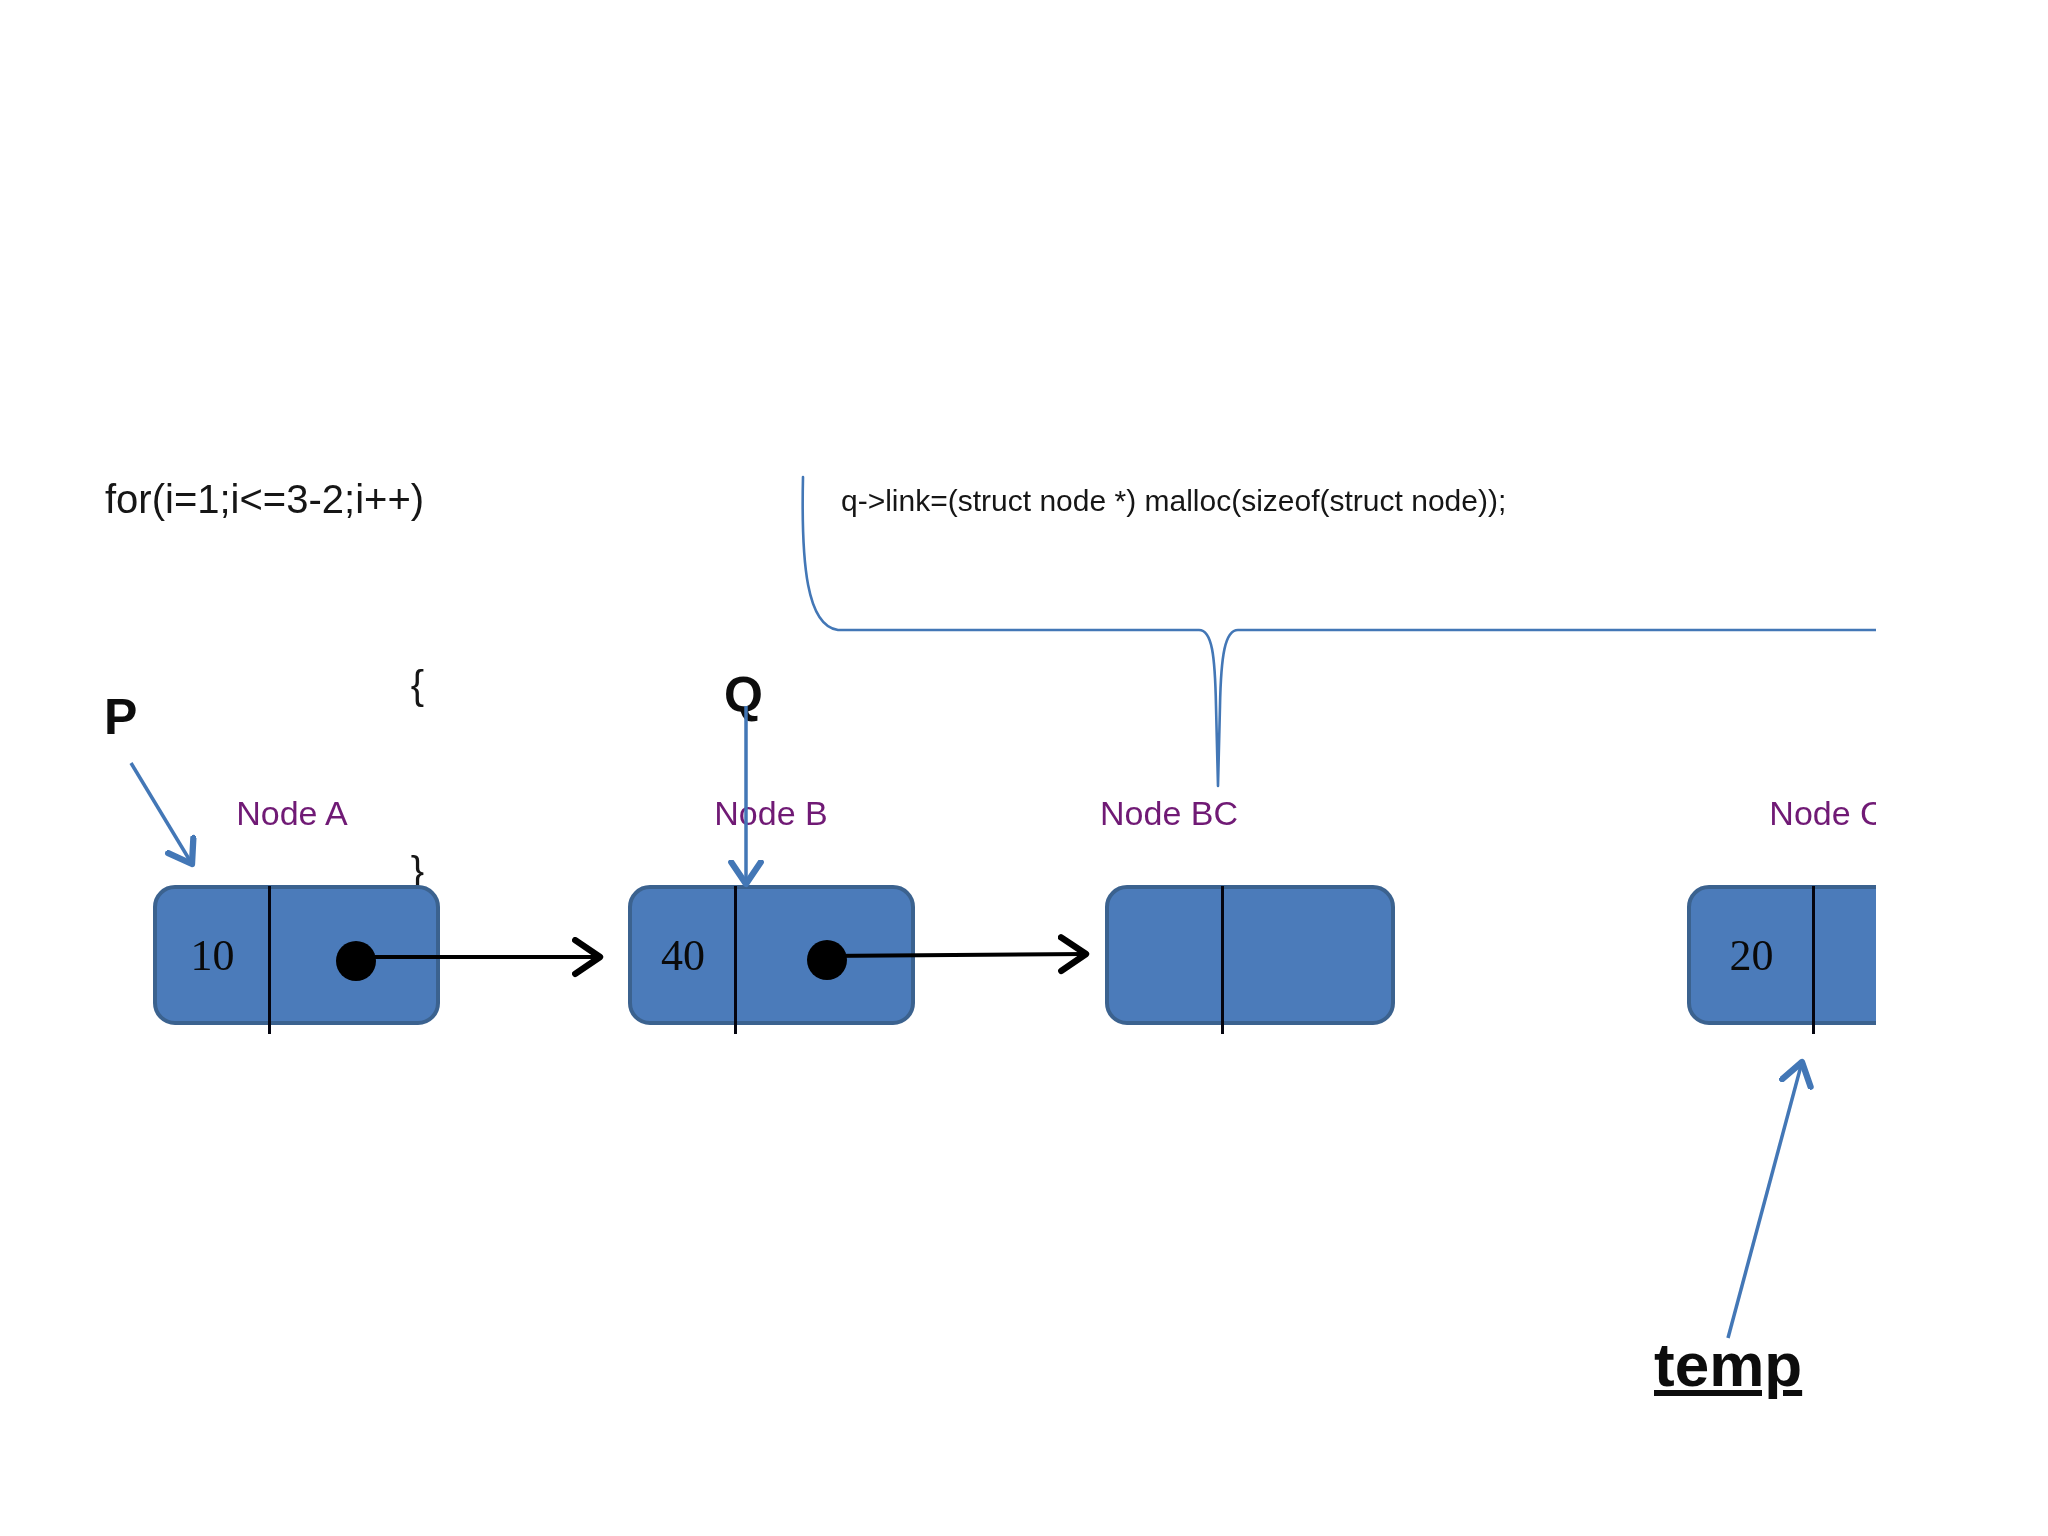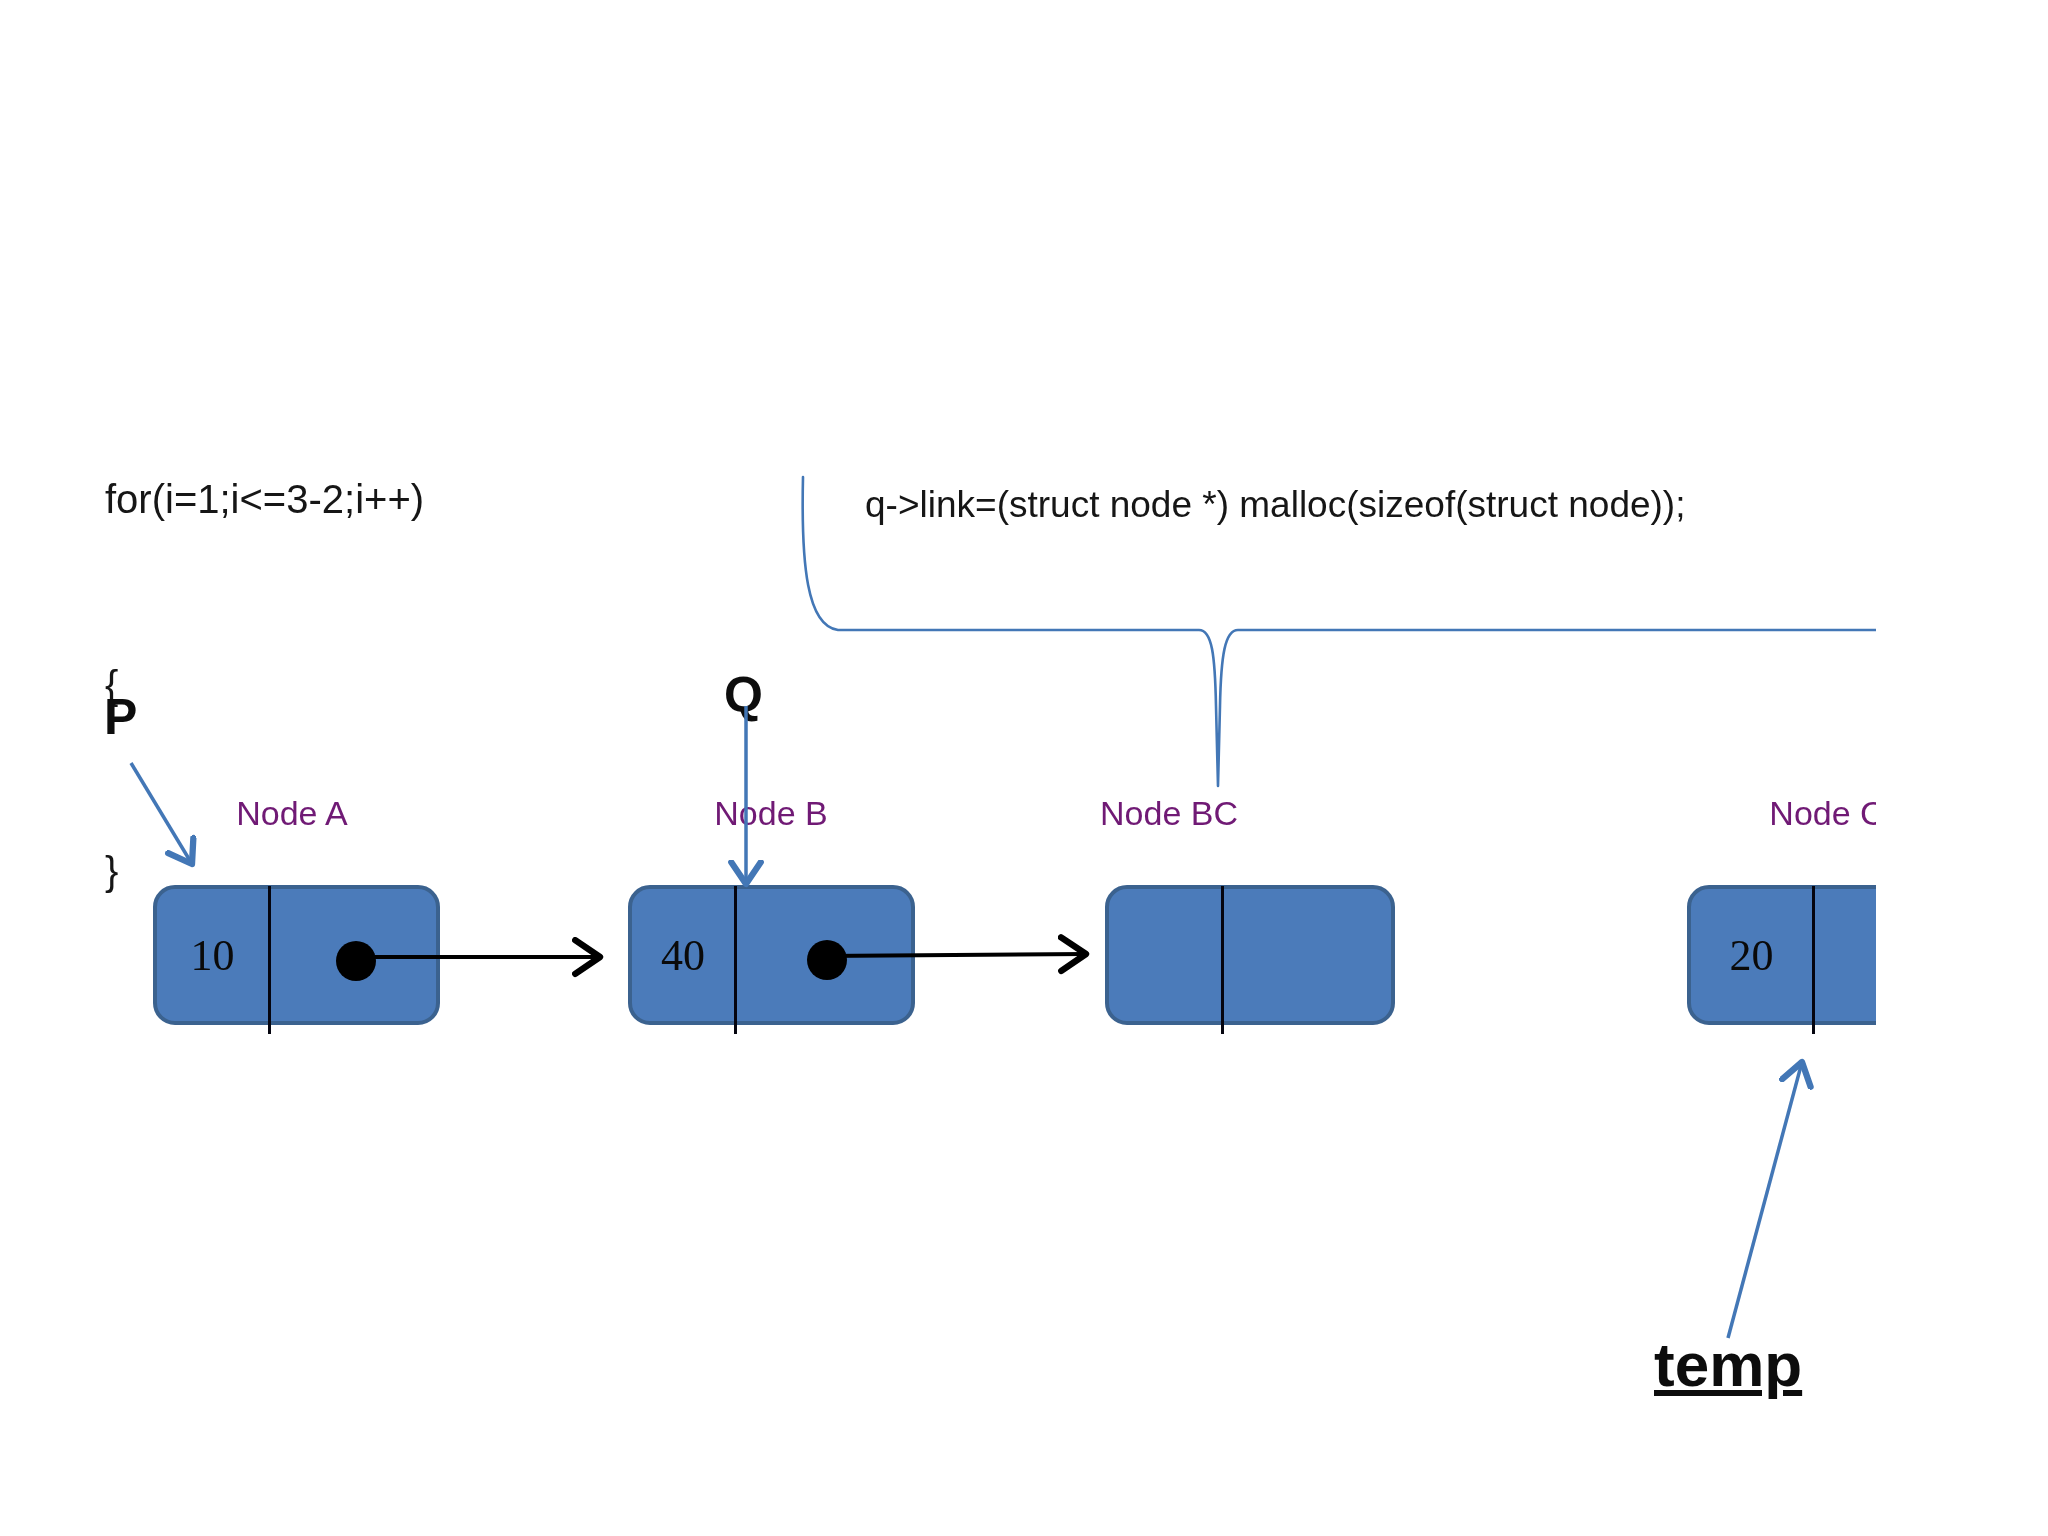--- a/index.html
+++ b/index.html
@@ -2,32 +2,33 @@
 <html><head>
 <meta charset="utf-8">
 <style>
   html,body{margin:0;padding:0;background:#ffffff;}
   .canvas{
     position:relative;
     width:1876px;height:1536px;
     background:#ffffff;
     font-family:"Liberation Sans", sans-serif;
     overflow:hidden;
+    text-align:right;
   }
   
   .code{
     position:absolute;left:105px;top:344px;
     font-size:40px;line-height:62px;color:#161616;
     white-space:pre;
   }
   .code .indent{padding-left:192px;}
   
   .annotation{
     position:absolute;left:841px;top:484px;
-    font-size:37px;color:#161616;white-space:nowrap;margin-left:24px;
+    font-size:30px;color:#161616;white-space:nowrap;
   }
   
   .ptr{position:absolute;color:#0d0d0d;font-weight:bold;white-space:nowrap;}
   .ptr-p{left:104px;top:688px;font-size:50px;}
   .ptr-q{left:724px;top:666px;font-size:50px;}
   .ptr-temp{left:1654px;top:1329px;font-size:62px;text-decoration:underline;}
   
   .node-label{
     position:absolute;top:794px;transform:translateX(-50%);
     font-size:34px;color:#701a75;white-space:nowrap;

